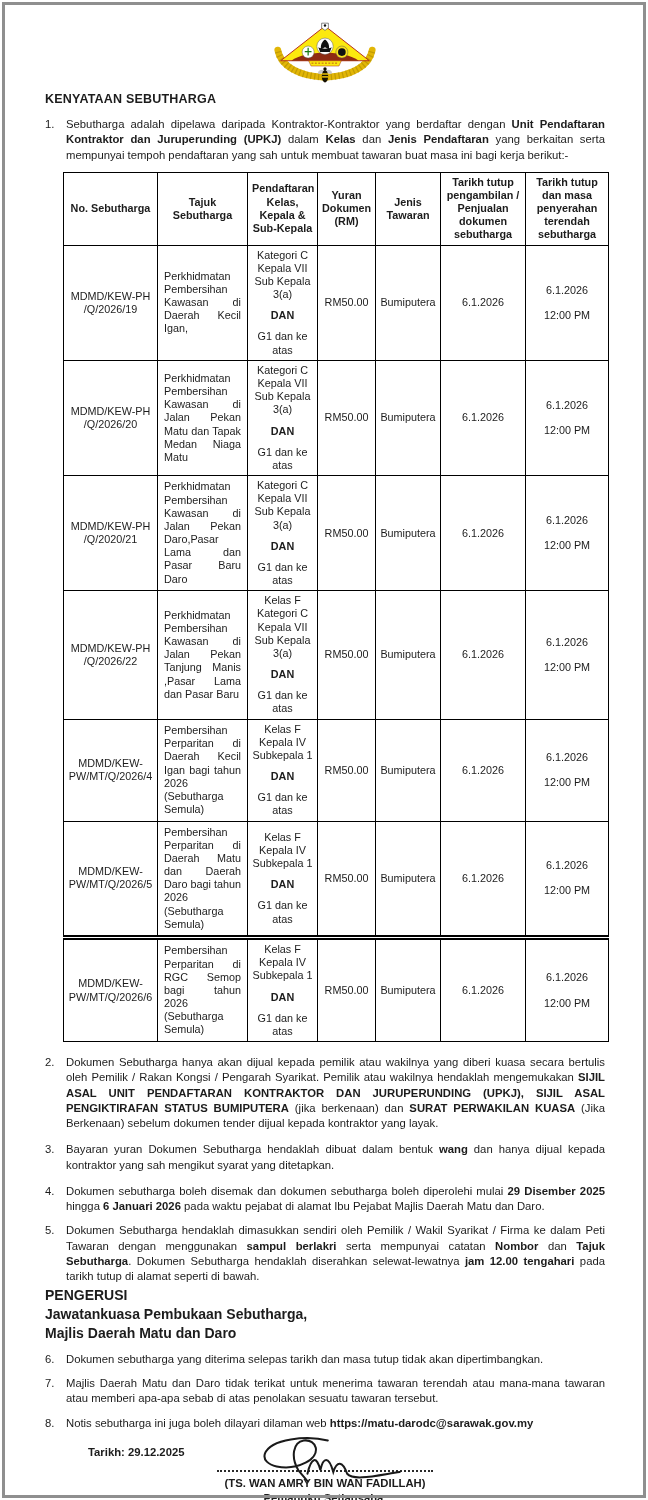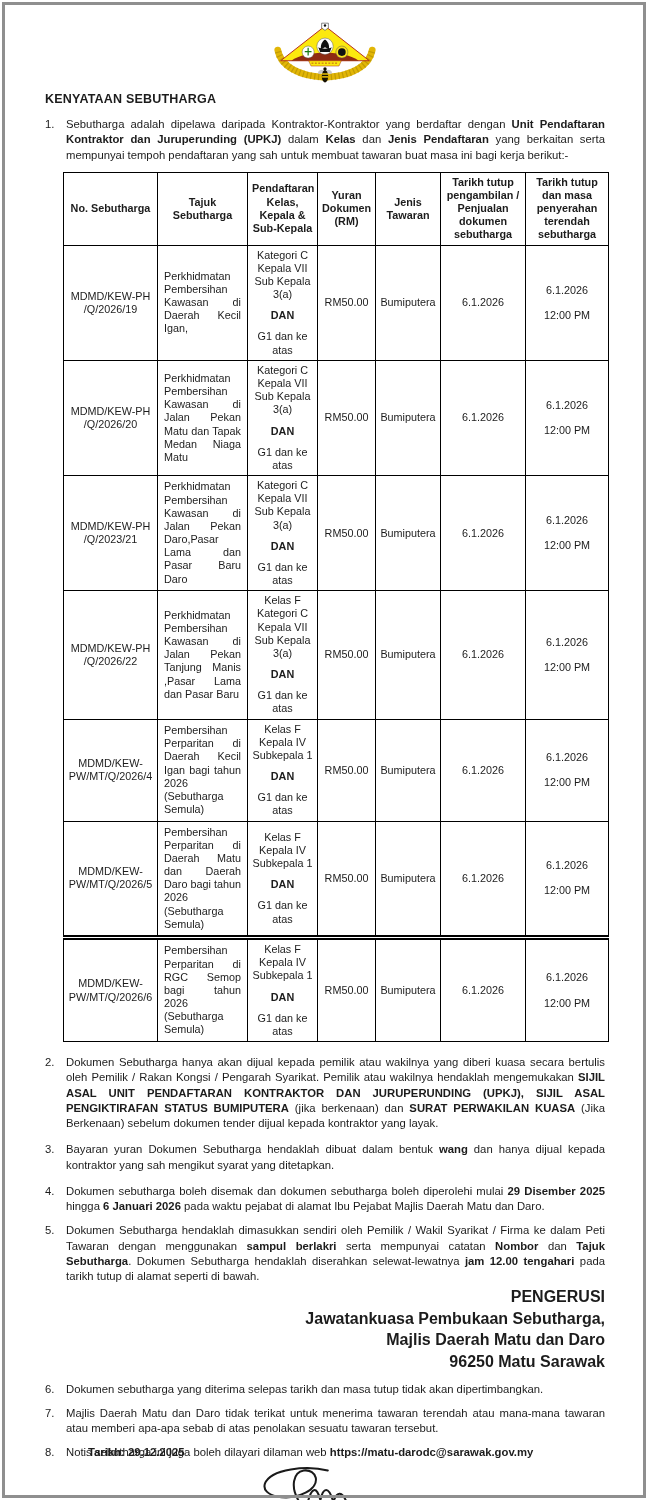--- a/index.html
+++ b/index.html
@@ -23,21 +23,21 @@
   th { font-weight:bold; }
   td.tajuk { text-align:justify; text-align-last:left; padding:4px 6px;margin-top:15px; }
   tr.hdr { height:68px; }
   tr.r1 { height:108px; } tr.r2 { height:100px; } tr.r3 { height:104px; }
   tr.r4 { height:118px; } tr.r5 { height:97px; }  tr.r6 { height:92px; }
   tr.r7 { height:99px; }
   tr.dbl td { border-top:5px double #000; }
   .gapr { margin-top:8px; }
   .gap2 { margin-top:12px; }
 
-  .addr { text-align:right; font-weight:bold; font-size:16px; line-height:1.35; margin-top:2px; }
+  .addr { text-align:left; font-weight:bold; font-size:14px; line-height:1.35; margin-top:2px; }
 
   .sig { text-align:center; margin-top:4px; }
   .sig svg { display:block; margin:0 auto -13px; }
   .dotline { width:216px; margin:0 auto; border-bottom:2px dotted #2a2a2a; height:0; }
   .sig-name { font-weight:bold; font-size:11.3px; line-height:1.3; margin-top:4px; }
   .sig-role { font-weight:bold; font-size:11.3px; line-height:1.3; }
   .date-line { position:absolute; left:88px; top:1446px; font-weight:bold; font-size:11.3px; }
 </style>
 </head>
 <body>
@@ -138,21 +138,21 @@
       <td>6.1.2026</td>
       <td>
             <div>6.1.2026</div>
             <div class="gap2">12:00 PM</div>
           </td>
     </tr>
 
     <tr class="r3">
       <td>
             <div>MDMD/KEW-PH</div>
-            <div>/Q/2023/21</div>
+            <div>/Q/2020/21</div>
           </td>
       <td class="tajuk">Perkhidmatan Pembersihan Kawasan di Jalan Pekan Daro,Pasar Lama dan Pasar Baru Daro</td>
       <td>
             <div>Kategori C Kepala VII Sub Kepala 3(a)</div>
             <div class="gapr"><b>DAN</b></div>
             <div class="gapr">G1 dan ke atas</div>
           </td>
       <td>RM50.00</td>
       <td>Bumiputera</td>
       <td>6.1.2026</td>
@@ -261,21 +261,20 @@
 
   <div class="para" style="margin-top:9px">
     <span class="num">5.</span>
     <span class="body"><span>Dokumen Sebutharga hendaklah dimasukkan sendiri oleh Pemilik / Wakil Syarikat / Firma ke dalam Peti Tawaran dengan menggunakan </span><b>sampul berlakri</b><span> serta mempunyai catatan </span><b>Nombor</b><span> dan </span><b>Tajuk Sebutharga</b><span>. Dokumen Sebutharga hendaklah diserahkan selewat-lewatnya </span><b>jam 12.00 tengahari</b><span> pada tarikh tutup di alamat seperti di bawah.</span></span>
   </div>
 
   <div class="addr">
     <div>PENGERUSI</div>
     <div>Jawatankuasa Pembukaan Sebutharga,</div>
     <div>Majlis Daerah Matu dan Daro</div>
-    <div>96250 Matu Sarawak</div>
   </div>
 
   <div class="para" style="margin-top:9px">
     <span class="num">6.</span>
     <span class="body"><span>Dokumen sebutharga yang diterima selepas tarikh dan masa tutup tidak akan dipertimbangkan.</span></span>
   </div>
 
   <div class="para" style="margin-top:9px">
     <span class="num">7.</span>
     <span class="body"><span>Majlis Daerah Matu dan Daro tidak terikat untuk menerima tawaran terendah atau mana-mana tawaran atau memberi apa-apa sebab di atas penolakan sesuatu tawaran tersebut.</span></span>

